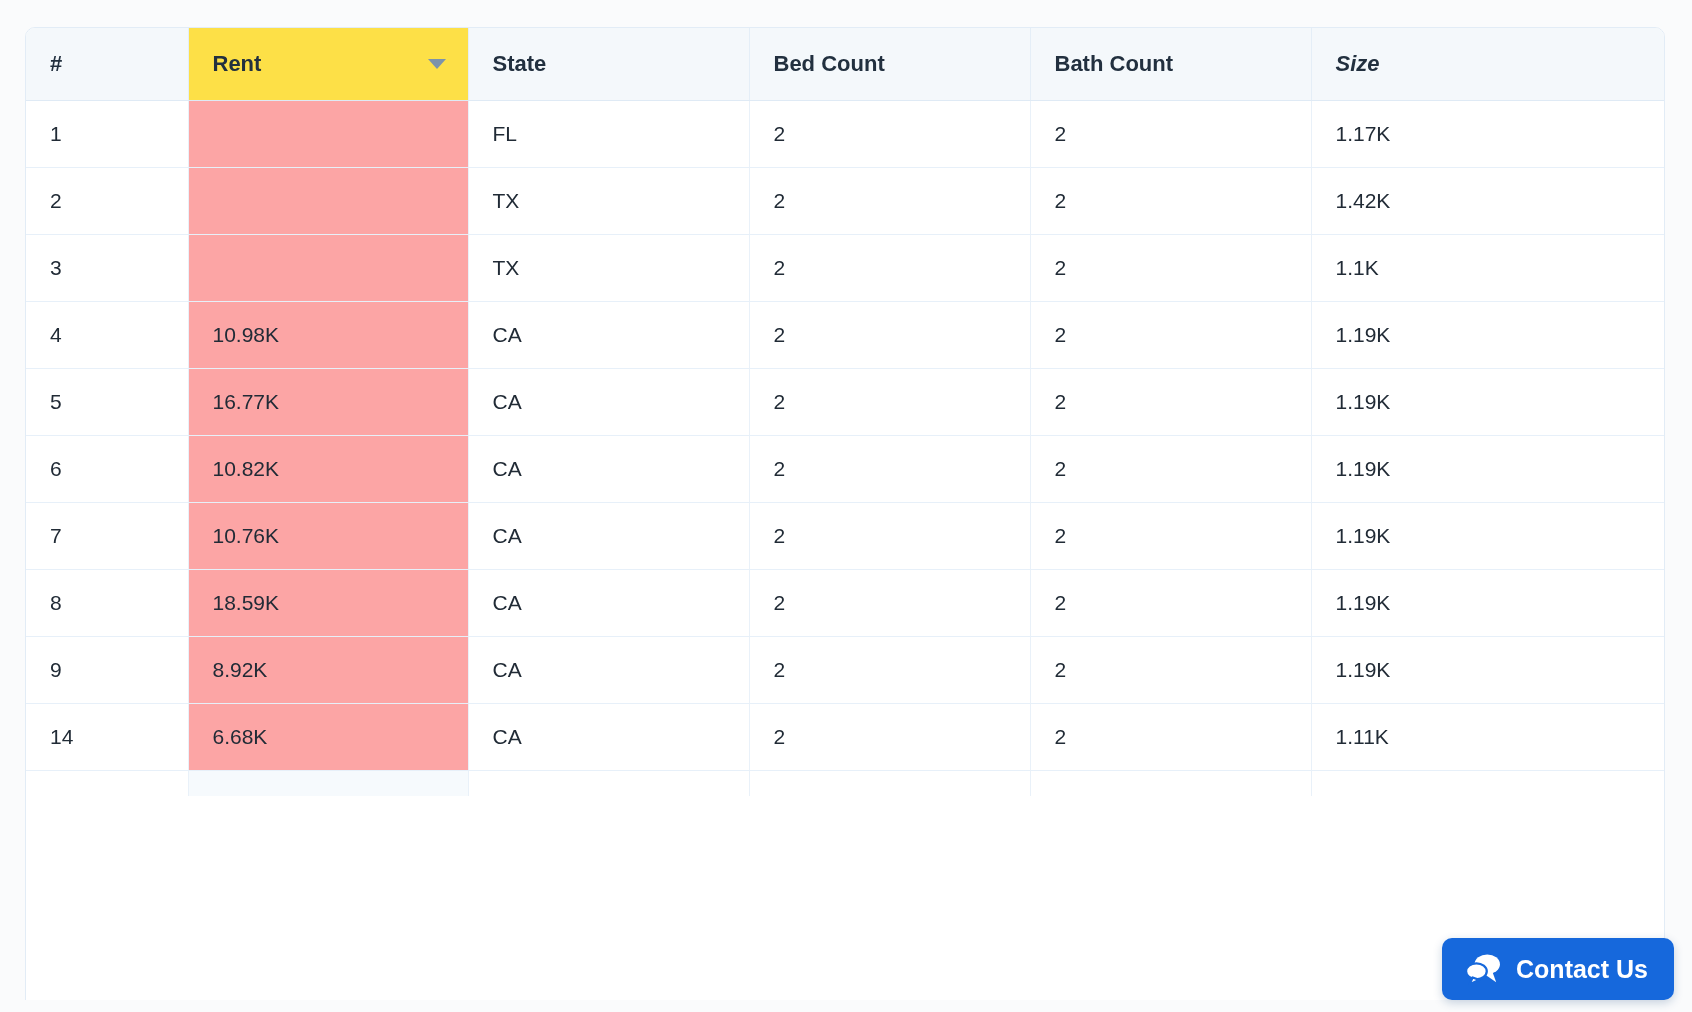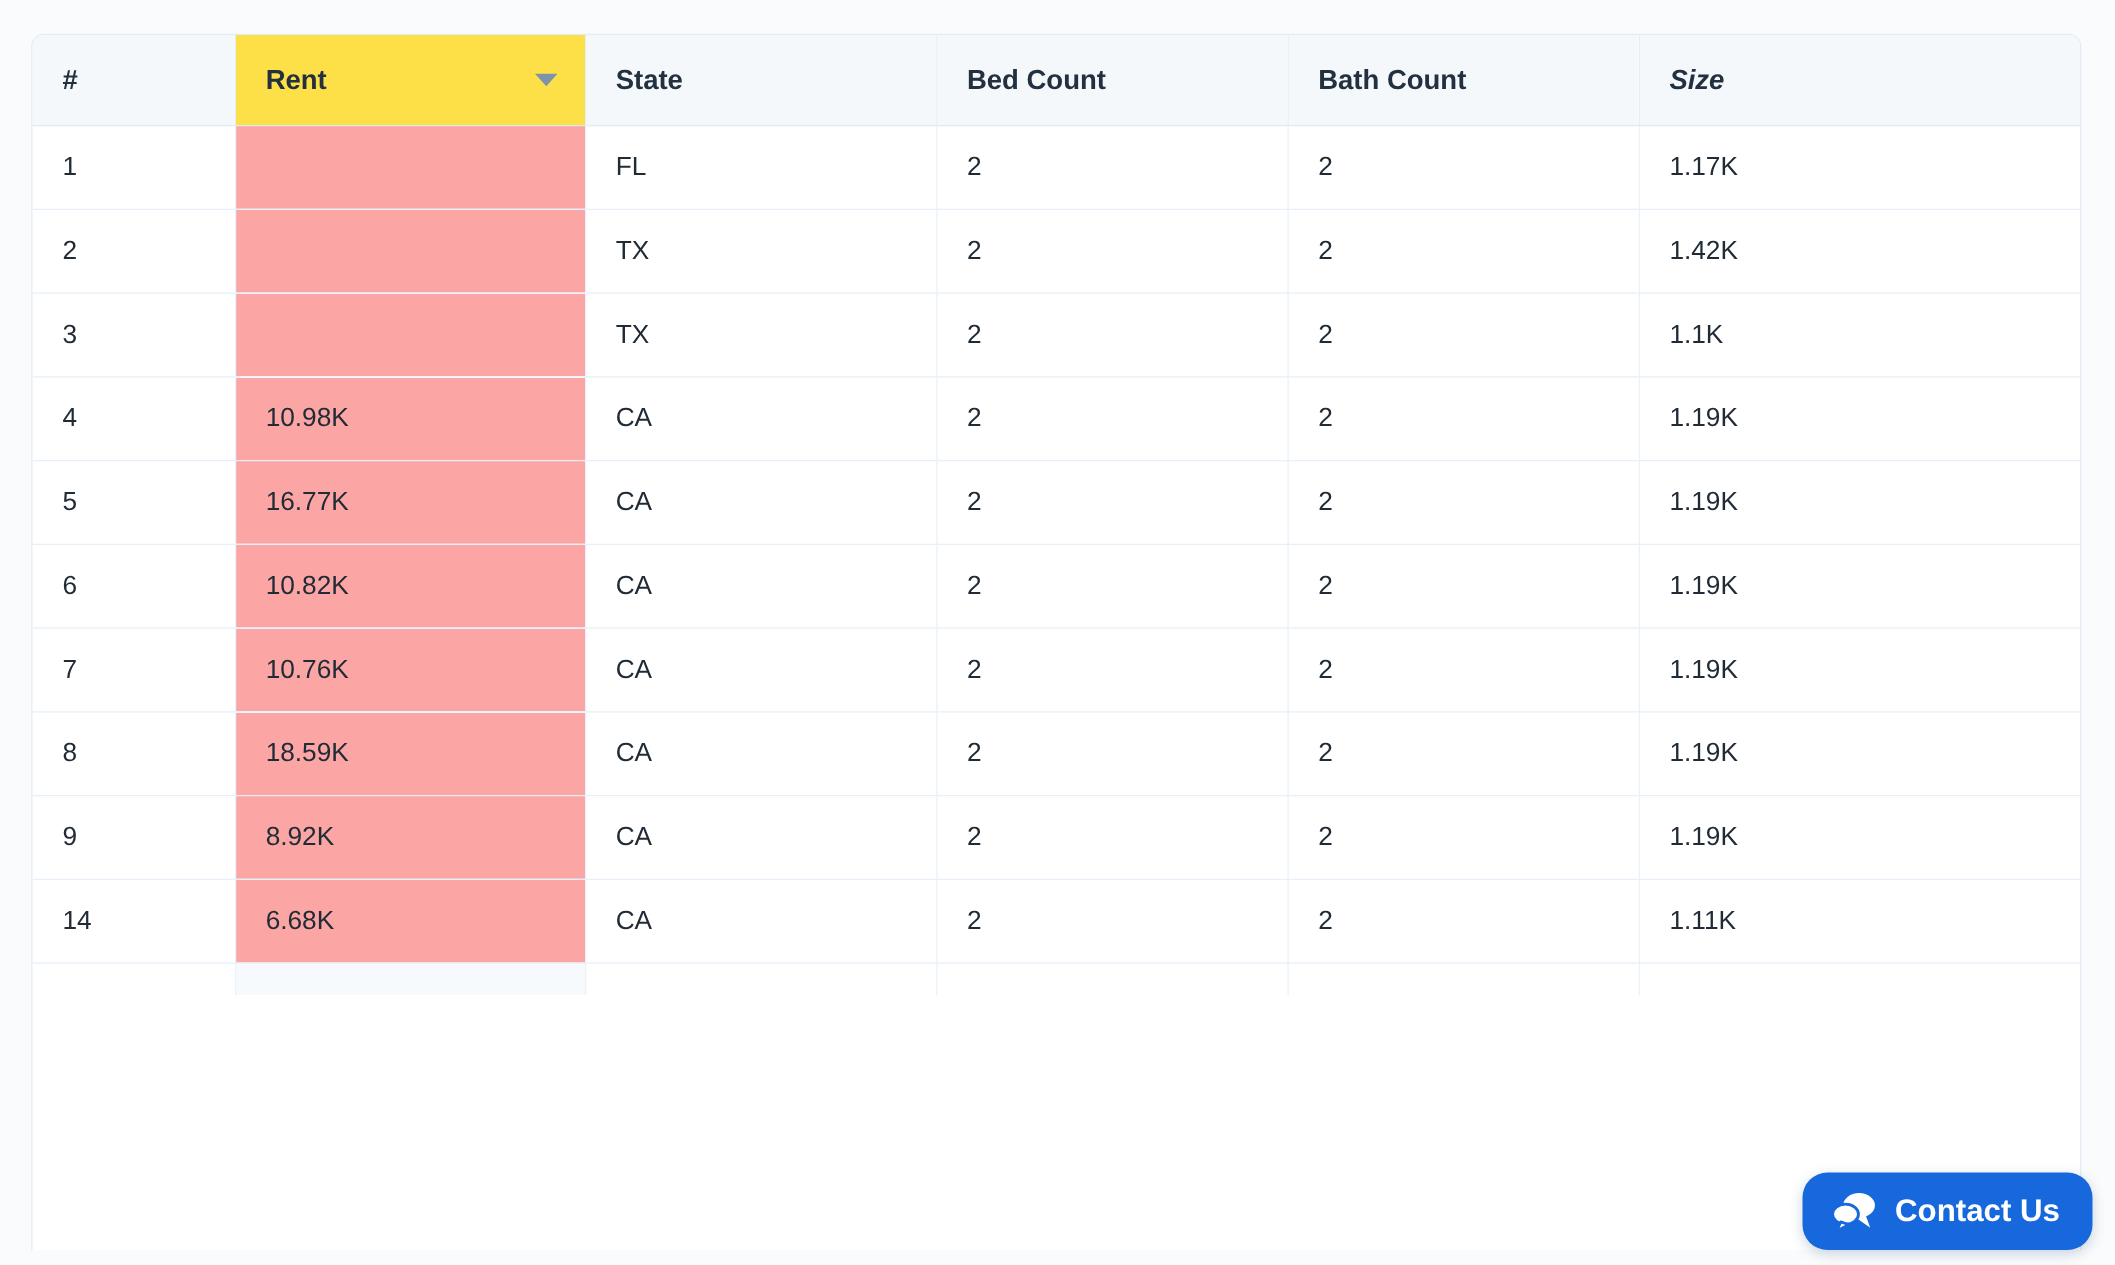--- a/index.html
+++ b/index.html
@@ -122,21 +122,21 @@
   .contact-widget {
     position: absolute;
     right: 18px;
     bottom: 12px;
     display: flex;
     align-items: center;
     gap: 14px;
     background: #1668dc;
     color: #ffffff;
     padding: 15px 26px 15px 22px;
-    border-radius: 20px;
+    border-radius: 10px;
     font-size: 25px;
     font-weight: 600;
     cursor: pointer;
     box-shadow: 0 3px 10px rgba(16,62,120,0.22);
     white-space: nowrap;
   }
   .chat-icon {
     width: 38px;
     height: 32px;
     flex: none;

